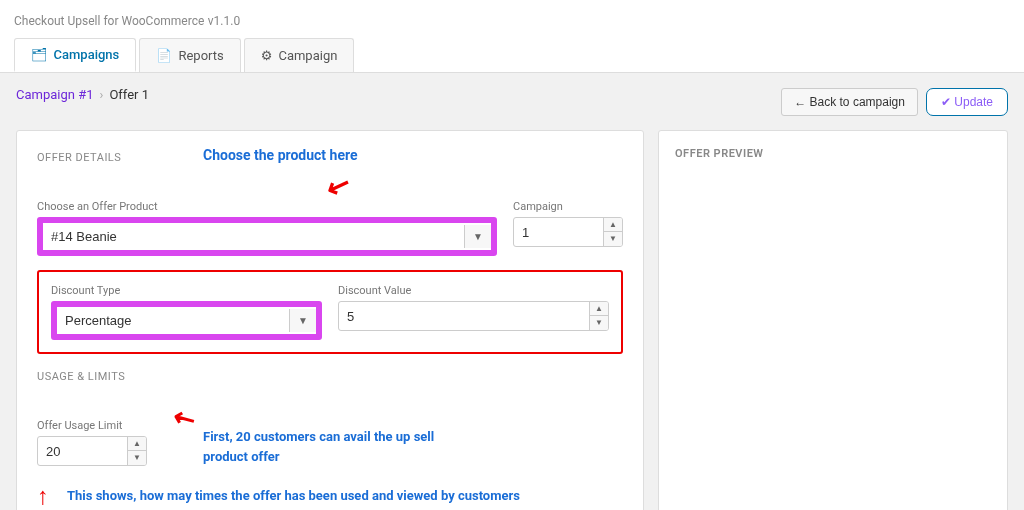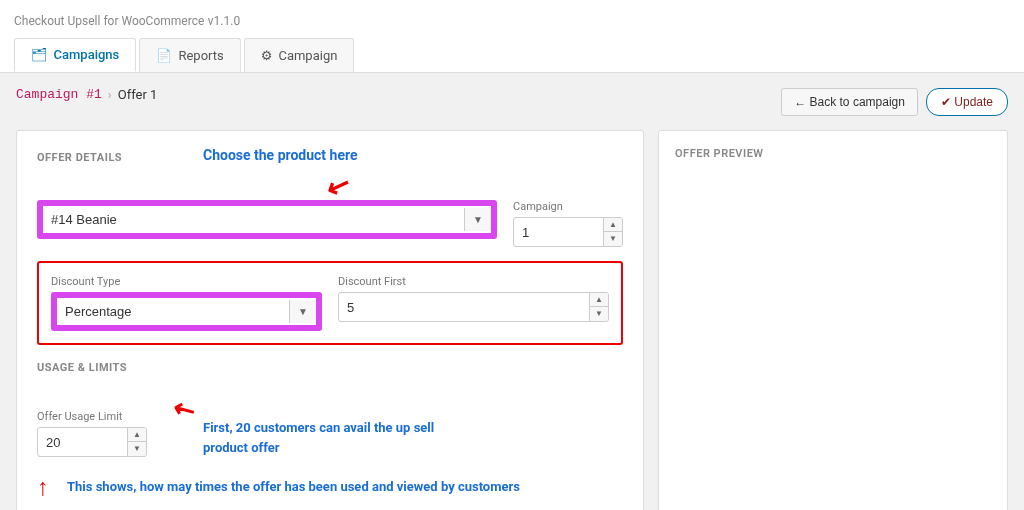--- a/index.html
+++ b/index.html
@@ -65,23 +65,22 @@
     }
     .breadcrumb {
       display: flex;
       align-items: center;
       gap: 6px;
       font-size: 13px;
       color: #555;
       margin-bottom: 14px;
     }
     .breadcrumb a {
-      color: #be185d;
+      color: #6d28d9;
       text-decoration: none;
-      font-family: Liberation Mono, monospace;
     }
     .breadcrumb-sep {
       color: #aaa;
     }
     .breadcrumb-current {
       color: #333;
     }
     .header-actions {
       display: flex;
       justify-content: space-between;
@@ -100,24 +99,24 @@
       font-size: 12px;
       color: #333;
       display: flex;
       align-items: center;
       gap: 5px;
     }
     .btn-update {
       padding: 6px 14px;
       background: #fff;
       border: 1px solid #0073aa;
-      border-radius: 13px;
+      border-radius: 7px;
       cursor: pointer;
       font-size: 12px;
-      color: #7f1d1d;
+      color: #8b5cf6;
       display: flex;
       align-items: center;
       gap: 5px;
     }
     .main-content {
       display: flex;
       gap: 14px;
       margin-top: 14px;
     }
     .left-panel {
@@ -130,21 +129,21 @@
     }
     .right-panel {
       width: 350px;
       background: #fff;
       border: 1px solid #ddd;
       border-radius: 3px;
       padding: 16px;
     }
     .section-title {
       font-size: 11px;
-      font-weight: 700;
+      font-weight: 400;
       color: #888;
       letter-spacing: 0.5px;
       text-transform: uppercase;
       margin-bottom: 14px;
     }
     .form-row {
       display: flex;
       gap: 16px;
       margin-bottom: 14px;
     }
@@ -292,20 +291,21 @@
         <div style="position:relative;">
           <div class="section-title">OFFER DETAILS</div>
 
           <div style="position:absolute; top:-4px; left:166px; color:#1a6dd6; font-size:14px; font-weight:700;">Choose the product here</div>
 
           <div style="position:absolute; top:18px; left:290px; color:#e00; font-size:28px; font-weight:900; transform:rotate(20deg);">↙</div>
         </div>
 
         <div class="form-row" style="margin-top:36px;">
           <div class="form-group full">
+            <label class="form-label">Choose an Offer Product</label>
             <div class="form-control-select">
               <select>
                 <option>#14 Beanie</option>
               </select>
               <span class="select-arrow">▼</span>
             </div>
           </div>
           <div class="form-group small">
             <label class="form-label">Campaign</label>
             <div class="number-input-wrap">
@@ -323,21 +323,21 @@
             <div class="form-group full">
               <label class="form-label">Discount Type</label>
               <div class="form-control-select">
                 <select>
                   <option>Percentage</option>
                 </select>
                 <span class="select-arrow">▼</span>
               </div>
             </div>
             <div class="form-group full">
-              <label class="form-label">Discount First</label>
+              <label class="form-label">Discount Value</label>
               <div class="number-input-wrap">
                 <input type="number" value="5" style="">
                 <div class="number-spinners">
                   <button class="spinner-btn">▲</button>
                   <button class="spinner-btn">▼</button>
                 </div>
               </div>
             </div>
           </div>
         </div>

